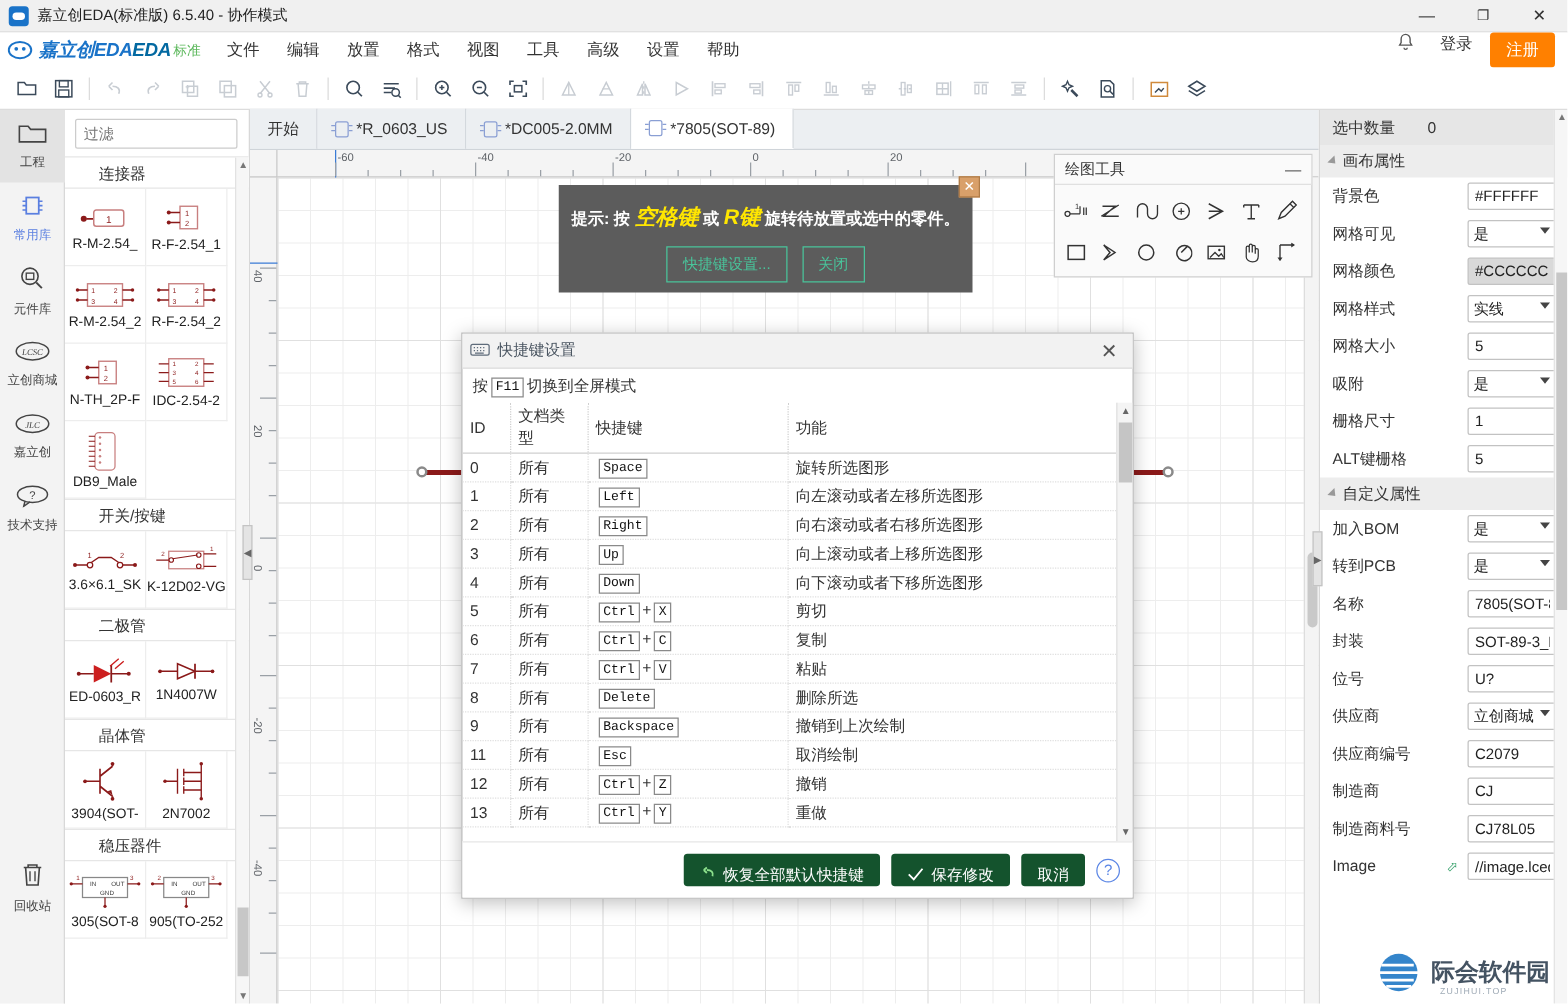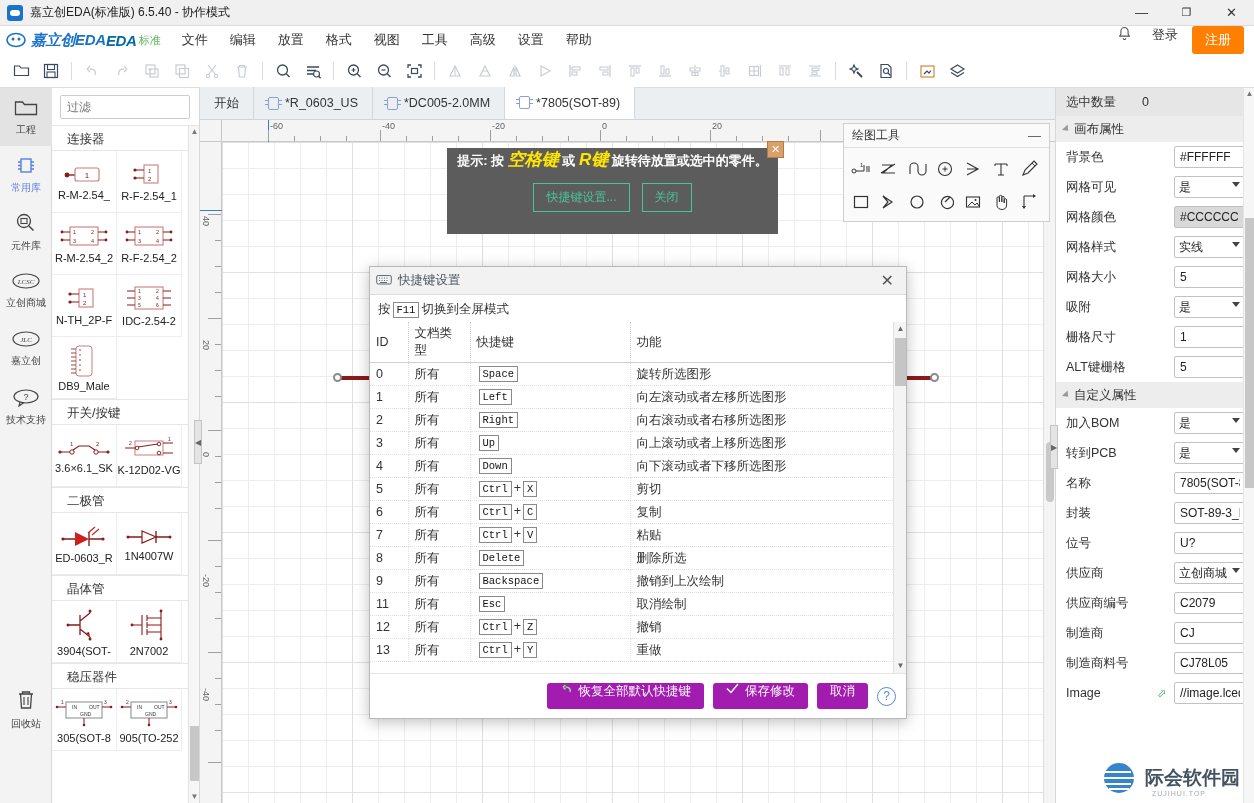--- a/index.html
+++ b/index.html
@@ -94,21 +94,21 @@
     position:absolute; top:88px; left:52px; width:148px; height:715px;
     background:#fff; border-right:1px solid #d8d8d8; overflow:hidden;
   }
   .filterbox { padding:7px 8px 6px 8px; }
   .filterbox input {
     width:130px; height:24px; border:1px solid #ccc; border-radius:2px;
     padding:0 6px; font-size:12px; color:#333;
     font-family:"Liberation Sans", sans-serif;
   }
   .grouphdr {
-    height:26px; line-height:26px; padding-left:15px; font-size:12.5px;
+    height:26px; line-height:26px; padding-left:27px; font-size:12.5px;
     color:#333; border-top:1px solid #e6e6e6; border-bottom:1px solid #e6e6e6;
     background:#fff;
   }
   .cgrid { display:flex; flex-wrap:wrap; }
   .cell {
     width:65px; height:62px; border-right:1px solid #ededed;
     border-bottom:1px solid #ededed;
     display:flex; flex-direction:column; align-items:center; justify-content:center;
     overflow:hidden;
   }
@@ -199,21 +199,21 @@
     position:absolute; right:0; top:22px; width:12px; height:661px; background:#f4f4f4;
     border-left:1px solid #ddd;
   }
   .vscrollC .thumb{position:absolute;left:2px;top:300px;width:8px;height:60px;background:#c9c9c9;border-radius:4px;}
 
   
   .tipbox {
     position:absolute; left:447px; top:148px; width:331px; height:86px;
     background:#5c5c5c; color:#fff; text-align:center; z-index:20;
   }
-  .tipbox .tline { margin-top:0; font-size:13px; font-weight:bold; }
+  .tipbox .tline { margin-top:14px; font-size:13px; font-weight:bold; }
   .tipbox .hl { color:#ffe600; font-size:17px; font-style:italic; font-weight:bold; }
   .tipbox .tbtns { margin-top:12px; display:flex; justify-content:center; gap:12px; }
   .tipbox .tb {
     border:1px solid #49c39a; color:#49c39a; font-size:12px;
     padding:5px 12px; background:transparent;
   }
   .tipbox .tclose {
     position:absolute; right:-6px; top:-7px; width:17px; height:17px;
     background:#d9a06a; border:1px solid #b07c48; color:#fff; font-size:11px;
     display:flex; align-items:center; justify-content:center;
@@ -337,23 +337,23 @@
     background:#f4f4f4; border-left:1px solid #e0e0e0;
   }
   .dscroll .thumb { position:absolute; left:1px; top:16px; width:11px; height:48px; background:#c5c5c5; }
   .dscroll .a { position:absolute; left:0; width:13px; height:14px; text-align:center; font-size:8px; line-height:14px; color:#666;}
   .dscroll .au{top:0}.dscroll .ad{bottom:0}
   .dlg .dfoot {
     height:45px; border-top:1px solid #e6e6e6; display:flex; align-items:center;
     justify-content:flex-end; padding-right:10px; gap:9px; background:#fff;
   }
   .btnp {
-    background:#a21caf; color:#fff; font-size:12.5px; border:none; border-radius:3px;
-    height:26px; padding:0 13px; display:flex; align-items:flex-start; gap:6px;
-    font-family:Liberation Sans, sans-serif;
+    background:#14532d; color:#fff; font-size:12.5px; border:none; border-radius:3px;
+    height:26px; padding:0 13px; display:flex; align-items:flex-end; gap:6px;
+    font-family:Liberation Mono, monospace;
   }
   .btnp .gi { font-size:12px; }
   .helpq {
     width:19px; height:19px; border:1.5px solid #5b86e5; border-radius:50%;
     color:#5b86e5; font-size:12px; display:flex; align-items:center; justify-content:center;
   }
 </style>
 </head>
 <body>
 

